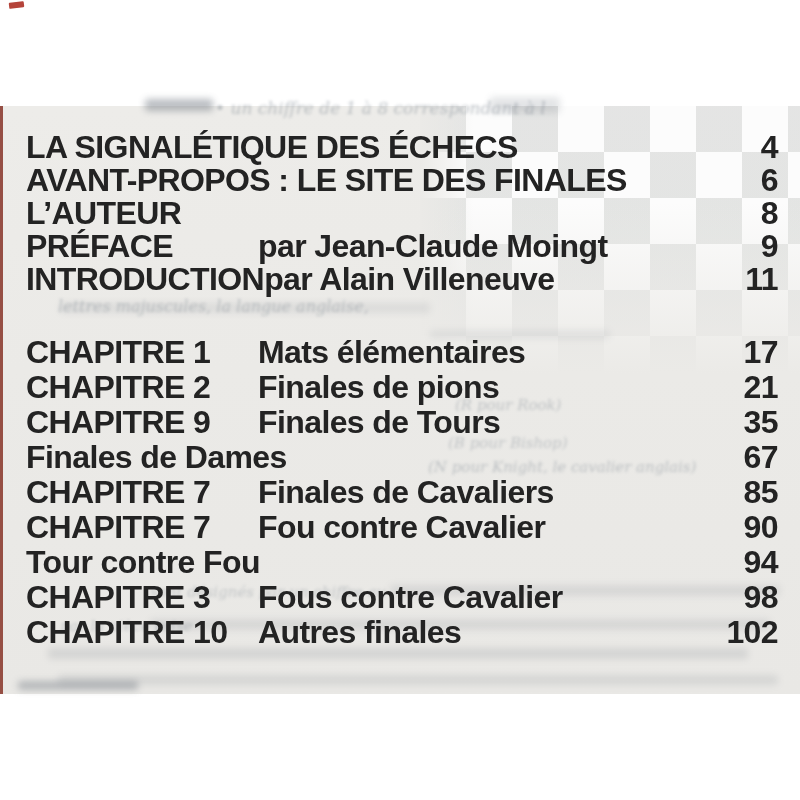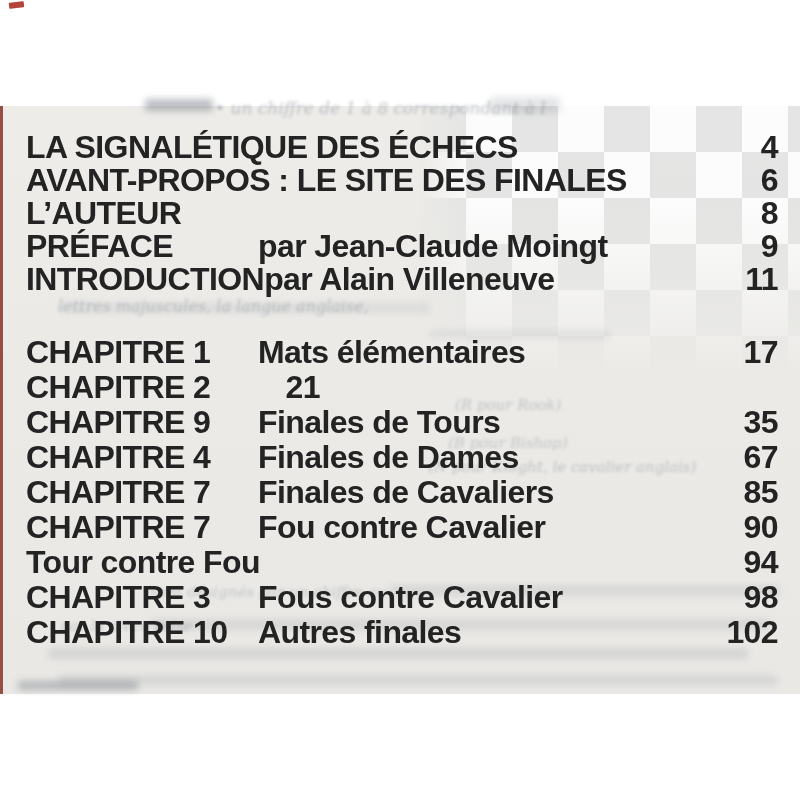--- a/index.html
+++ b/index.html
@@ -102,31 +102,31 @@
     <div class="gap"></div>
     <div class="chapters" id="chapter-rows">
   <div class="row">
     <span class="c1">CHAPITRE 1</span>
     <span class="c2">Mats élémentaires</span>
     <span class="c3">17</span>
   </div>
 
   <div class="row">
     <span class="c1">CHAPITRE 2</span>
+    <span class="c2">Finales de pions</span>
     <span class="c3">21</span>
   </div>
 
   <div class="row">
     <span class="c1">CHAPITRE 9</span>
     <span class="c2">Finales de Tours</span>
     <span class="c3">35</span>
   </div>
 
   <div class="row">
-    <span class="c1">CHAPITRE 4</span>
     <span class="c2">Finales de Dames</span>
     <span class="c3">67</span>
   </div>
 
 
   <div class="row">
     <span class="c1">CHAPITRE 7</span>
     <span class="c2">Finales de Cavaliers</span>
     <span class="c3">85</span>
   </div>

